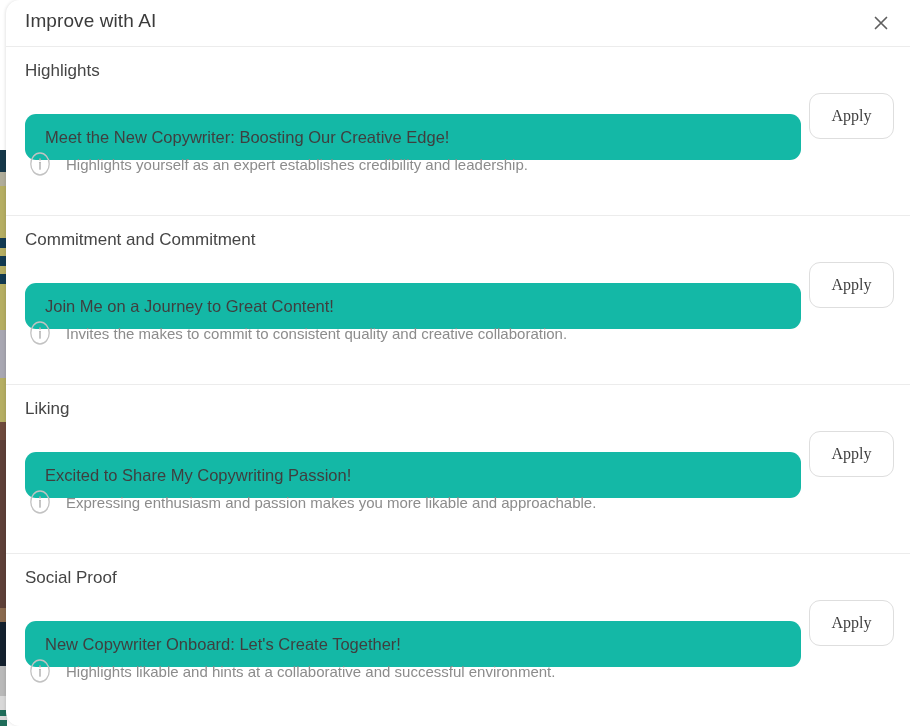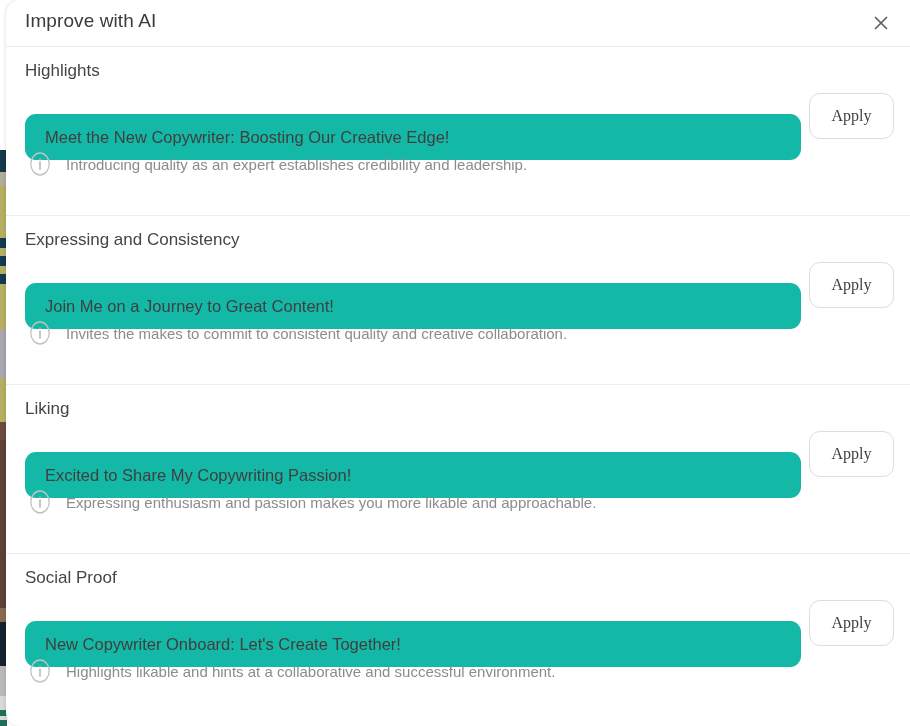--- a/index.html
+++ b/index.html
@@ -191,25 +191,25 @@
         <input type="text" class="suggestion-field" placeholder="" value="Meet the New Copywriter: Boosting Our Creative Edge!" style="">
         <button class="apply-button">Apply</button>
         <div class="info-row">
           <span class="info-icon">
             <svg width="26" height="26" viewBox="0 0 26 26">
               <ellipse cx="13" cy="13" rx="9.2" ry="11" fill="none" stroke="#c2c2c2" stroke-width="1.3"></ellipse>
               <circle cx="13" cy="8.4" r="1.05" fill="#a8a8a8"></circle>
               <path d="M13 11.3 L13 18.2" stroke="#a8a8a8" stroke-width="1.3" stroke-linecap="round"></path>
             </svg>
           </span>
-          <span class="info-text">Introducing quality as an expert establishes credibility and leadership.</span>
-        </div>
-      </div>
-      <div class="section">
-        <div class="section-heading">Expressing and Consistency</div>
+          <span class="info-text">Highlights yourself as an expert establishes credibility and leadership.</span>
+        </div>
+      </div>
+      <div class="section">
+        <div class="section-heading">Commitment and Commitment</div>
         <input type="text" class="suggestion-field" placeholder="" value="Join Me on a Journey to Great Content!" style="">
         <button class="apply-button">Apply</button>
         <div class="info-row">
           <span class="info-icon">
             <svg width="26" height="26" viewBox="0 0 26 26">
               <ellipse cx="13" cy="13" rx="9.2" ry="11" fill="none" stroke="#c2c2c2" stroke-width="1.3"></ellipse>
               <circle cx="13" cy="8.4" r="1.05" fill="#a8a8a8"></circle>
               <path d="M13 11.3 L13 18.2" stroke="#a8a8a8" stroke-width="1.3" stroke-linecap="round"></path>
             </svg>
           </span>

